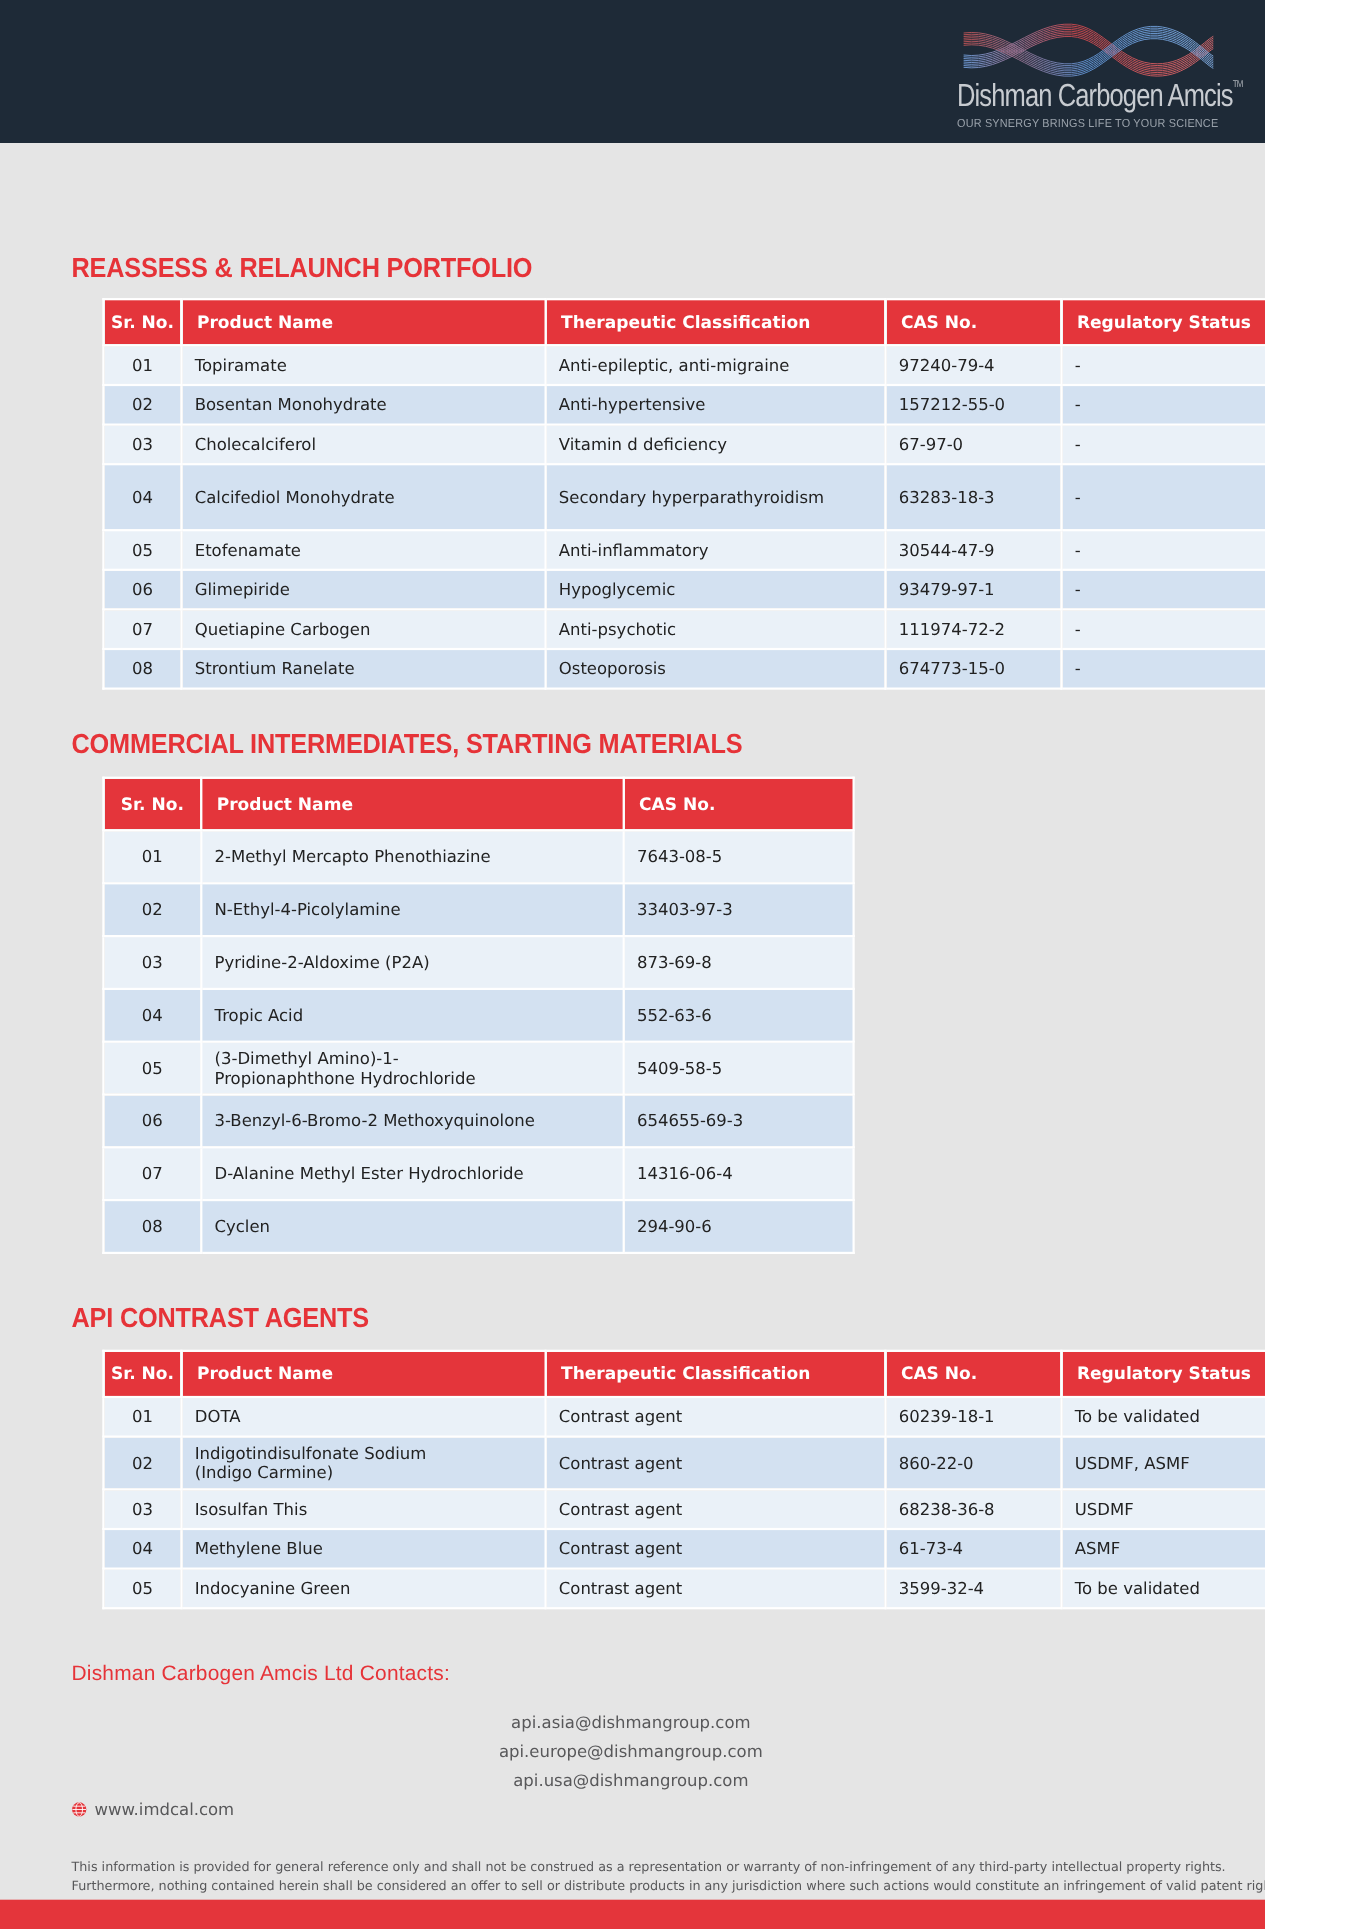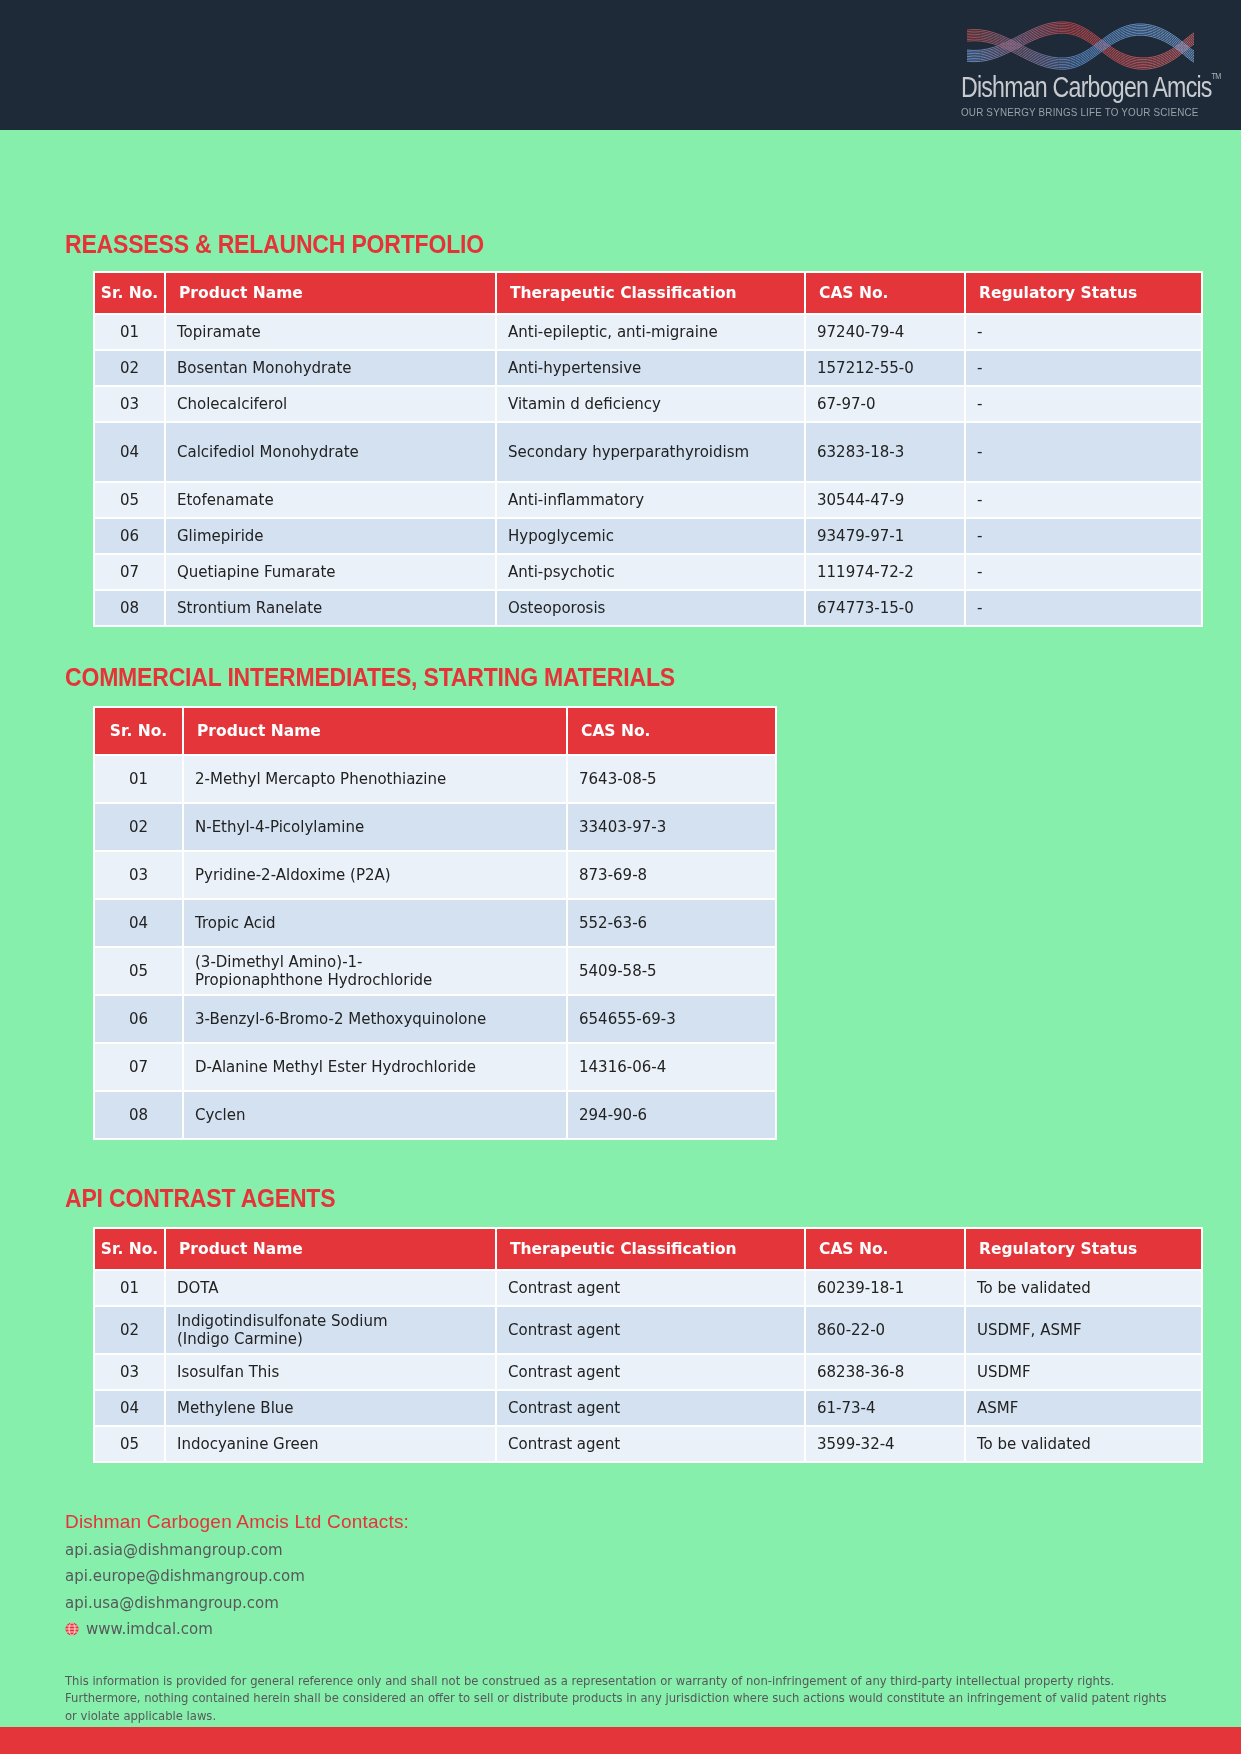--- a/index.html
+++ b/index.html
@@ -1,17 +1,17 @@
 <!DOCTYPE html>
 <html><head>
 <meta charset="utf-8">
 <style>
   html,body{margin:0;padding:0;}
   body{background:#ffffff;font-family:"DejaVu Sans","Liberation Sans",sans-serif;}
-  .page{position:relative;width:1241px;height:1754px;background:#86efac;overflow:hidden;}
+  .page{position:relative;width:1150px;height:1754px;background:#e5e5e5;overflow:hidden;}
 
   
   .hdr{position:relative;width:100%;height:130px;background:#1e2a37;}
   .logo{position:absolute;top:10px;right:40px;width:240px;text-align:left;}
   .logo-wave{display:block;margin-left:2px;}
   .logo-name{color:#c7cbd0;font-size:29px;font-weight:400;letter-spacing:-1px;
              transform:scaleX(0.80);transform-origin:left;white-space:nowrap;line-height:1.05;
              font-family:"Liberation Sans",sans-serif;}
   .logo-tm{font-size:9px;vertical-align:top;color:#aeb3b9;}
   .logo-tag{color:#99a1aa;font-size:10.6px;letter-spacing:.2px;margin-top:4px;
@@ -40,21 +40,21 @@
   tr.tall-row td{height:48px;}
   .c-num{text-align:center;padding:5px 4px;}
   th.c-num{text-align:center;}
   tbody tr:nth-child(odd) td{background:#eaf1f8;}
   tbody tr:nth-child(even) td{background:#d3e1f1;}
 
   
   .contacts{margin-top:48px;}
   .contacts-heading{color:#e63338;font-weight:400;font-size:19px;
                     font-family:"Liberation Sans",sans-serif;letter-spacing:.2px;}
-  .email-list{margin-top:4px;}
+  .email-list{margin-top:20px;text-align:center;}
   .email{color:#58585a;font-size:15px;line-height:1.75;}
   .web-line{display:flex;align-items:center;gap:7px;color:#58585a;font-size:15px;line-height:1.8;}
 
   
   .disclaimer{margin-top:30px;color:#58585a;font-size:11.6px;line-height:1.5;width:1112px;}
   .bottom-bar{position:absolute;left:0;bottom:0;width:100%;height:27px;background:#e4353b;}
 </style>
 </head>
 <body>
 
@@ -162,21 +162,21 @@
             </tr>
             <tr>
               <td class="c-num">06</td>
               <td>Glimepiride</td>
               <td>Hypoglycemic</td>
               <td>93479-97-1</td>
               <td>-</td>
             </tr>
             <tr>
               <td class="c-num">07</td>
-              <td>Quetiapine Fumarate</td>
+              <td>Quetiapine Carbogen</td>
               <td>Anti-psychotic</td>
               <td>111974-72-2</td>
               <td>-</td>
             </tr>
             <tr>
               <td class="c-num">08</td>
               <td>Strontium Ranelate</td>
               <td>Osteoporosis</td>
               <td>674773-15-0</td>
               <td>-</td>

